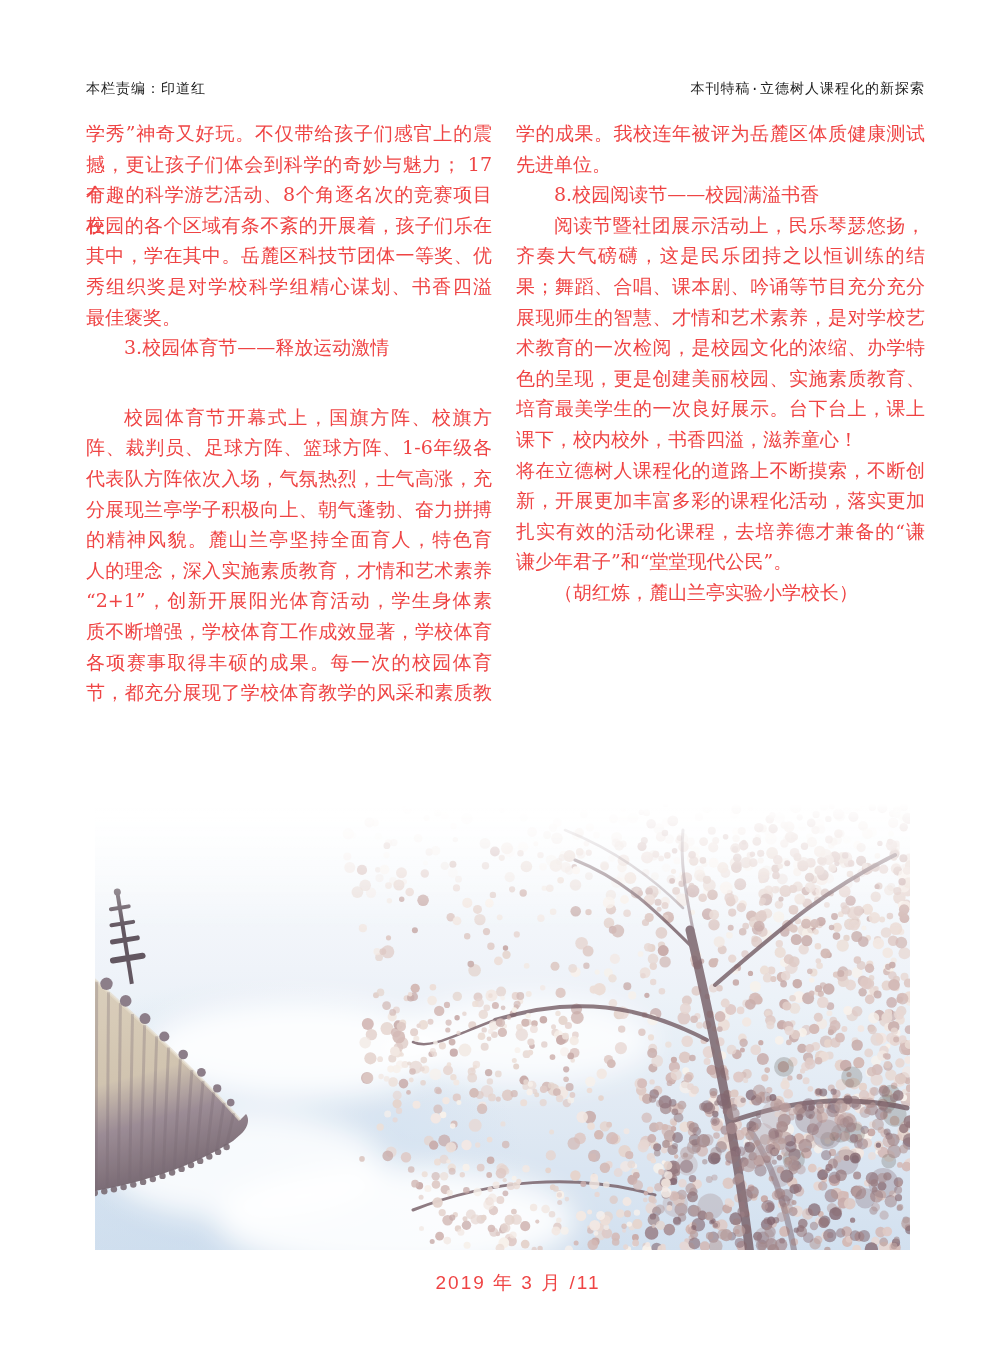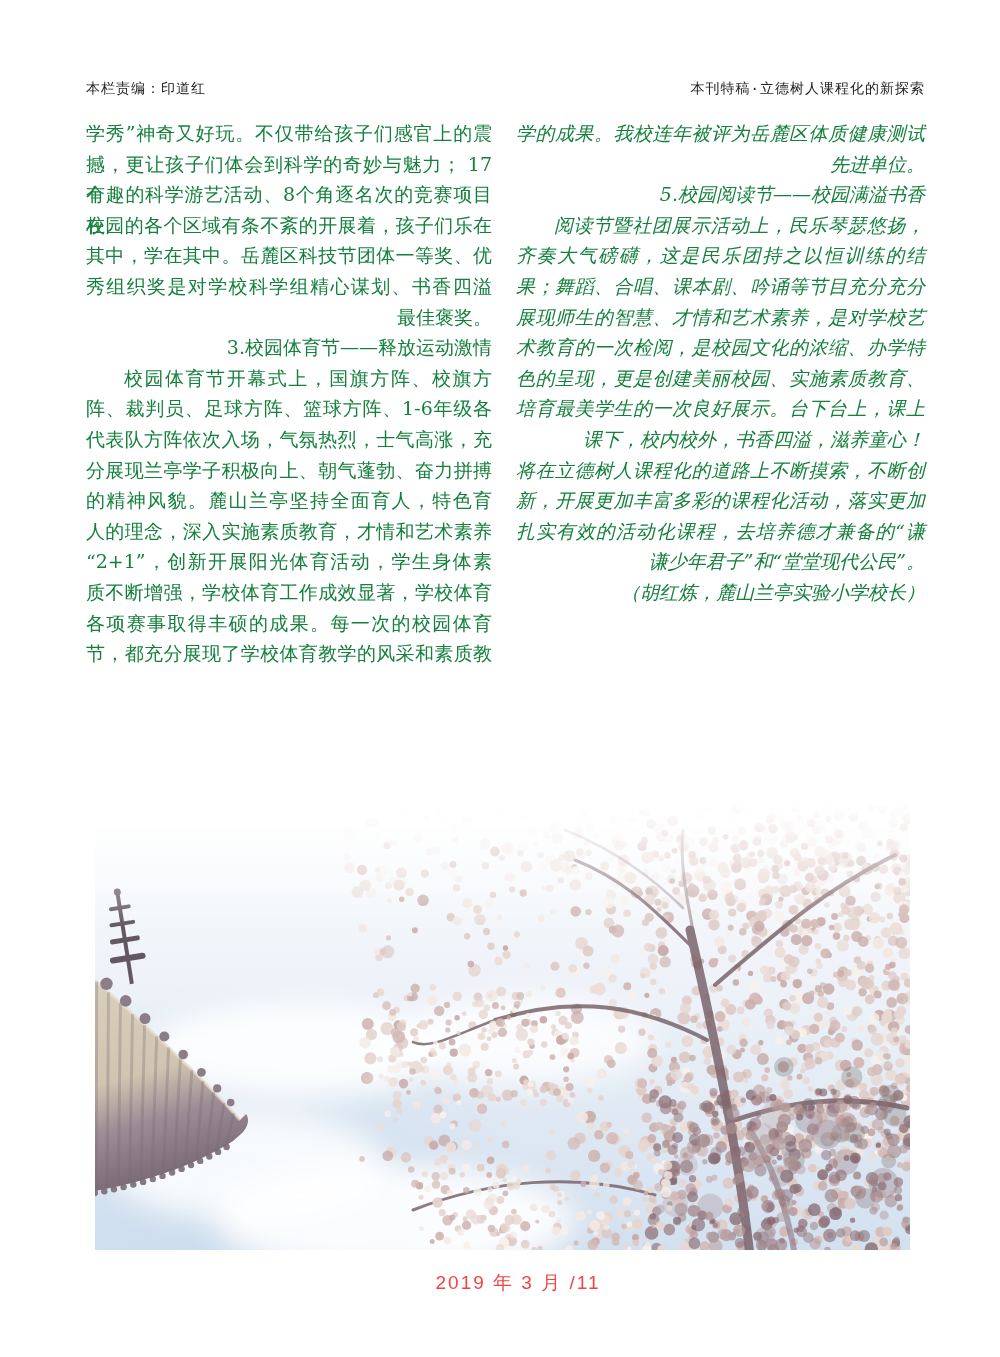--- a/index.html
+++ b/index.html
@@ -9,27 +9,27 @@
   }
   .hdr{
     position:absolute;top:80px;font-size:14px;color:#1e1e1e;
     letter-spacing:1px;font-family:Liberation Mono, monospace;
   }
   .hdr-left{left:86px;}
   .hdr-right{right:75px;}
   .col{
     position:absolute;top:118px;
     font-family:"DejaVu Serif","Liberation Serif",serif;
-    font-size:19px;color:#15803d;
+    font-size:19px;color:#ef4444;
   }
   .col-left{left:86px;width:406px;}
-  .col-right{left:516px;width:409px;font-style:italic;}
+  .col-right{left:516px;width:409px;}
   .line{
     height:30.6px;line-height:30.6px;width:100%;
-    text-align:right;overflow:visible;
+    text-align:left;overflow:visible;
   }
   .line.j{text-align:justify;text-align-last:justify;}
   .photo{
     position:absolute;left:95px;top:740px;width:815px;height:510px;
     overflow:hidden;background:#ffffff;
   }
   .footer{
     position:absolute;top:1270px;left:0;width:100%;text-align:center;
     font-size:19px;color:#ef4444;letter-spacing:2px;
     font-family:Liberation Sans, sans-serif;
@@ -44,35 +44,35 @@
 
 <div class="col col-left">
     <div class="line j">学秀”神奇又好玩。不仅带给孩子们感官上的震</div>
     <div class="line j">撼，更让孩子们体会到科学的奇妙与魅力； 17个</div>
     <div class="line j">有趣的科学游艺活动、8个角逐名次的竞赛项目在</div>
     <div class="line j">校园的各个区域有条不紊的开展着，孩子们乐在</div>
     <div class="line j">其中，学在其中。岳麓区科技节团体一等奖、优</div>
     <div class="line j">秀组织奖是对学校科学组精心谋划、书香四溢</div>
     <div class="line">最佳褒奖。</div>
     <div class="line" style="text-indent: 2em;">3.校园体育节——释放运动激情</div>
-    <div class="line j" style="text-indent: 2em;">校园体育节开幕式上，国旗方阵、校旗方</div>
+    <div class="line j" style="text-indent: 2em; margin-top: 39px;">校园体育节开幕式上，国旗方阵、校旗方</div>
     <div class="line j">阵、裁判员、足球方阵、篮球方阵、1-6年级各</div>
     <div class="line j">代表队方阵依次入场，气氛热烈，士气高涨，充</div>
     <div class="line j">分展现兰亭学子积极向上、朝气蓬勃、奋力拼搏</div>
     <div class="line j">的精神风貌。麓山兰亭坚持全面育人，特色育</div>
     <div class="line j">人的理念，深入实施素质教育，才情和艺术素养</div>
     <div class="line j">“2+1”，创新开展阳光体育活动，学生身体素</div>
     <div class="line j">质不断增强，学校体育工作成效显著，学校体育</div>
     <div class="line j">各项赛事取得丰硕的成果。每一次的校园体育</div>
     <div class="line j">节，都充分展现了学校体育教学的风采和素质教</div>
   </div>
 <div class="col col-right">
     <div class="line j">学的成果。我校连年被评为岳麓区体质健康测试</div>
     <div class="line">先进单位。</div>
-    <div class="line" style="text-indent: 2em;">5.校园阅读节——校园满溢书香</div>
+    <div class="line" style="text-indent: 2em;">8.校园阅读节——校园满溢书香</div>
     <div class="line j" style="text-indent: 2em;">阅读节暨社团展示活动上，民乐琴瑟悠扬，</div>
     <div class="line j">齐奏大气磅礴，这是民乐团持之以恒训练的结</div>
     <div class="line j">果；舞蹈、合唱、课本剧、吟诵等节目充分充分</div>
     <div class="line j">展现师生的智慧、才情和艺术素养，是对学校艺</div>
     <div class="line j">术教育的一次检阅，是校园文化的浓缩、办学特</div>
     <div class="line j">色的呈现，更是创建美丽校园、实施素质教育、</div>
     <div class="line j">培育最美学生的一次良好展示。台下台上，课上</div>
     <div class="line">课下，校内校外，书香四溢，滋养童心！</div>
     <div class="line j">将在立德树人课程化的道路上不断摸索，不断创</div>
     <div class="line j">新，开展更加丰富多彩的课程化活动，落实更加</div>

